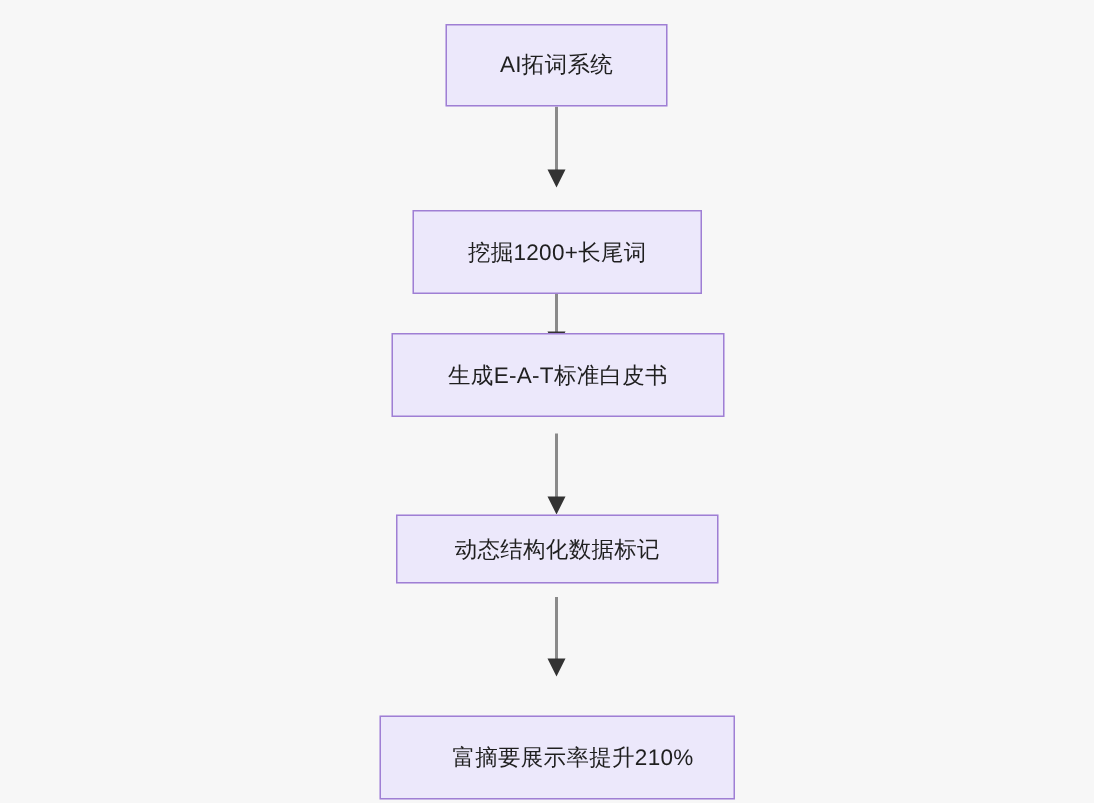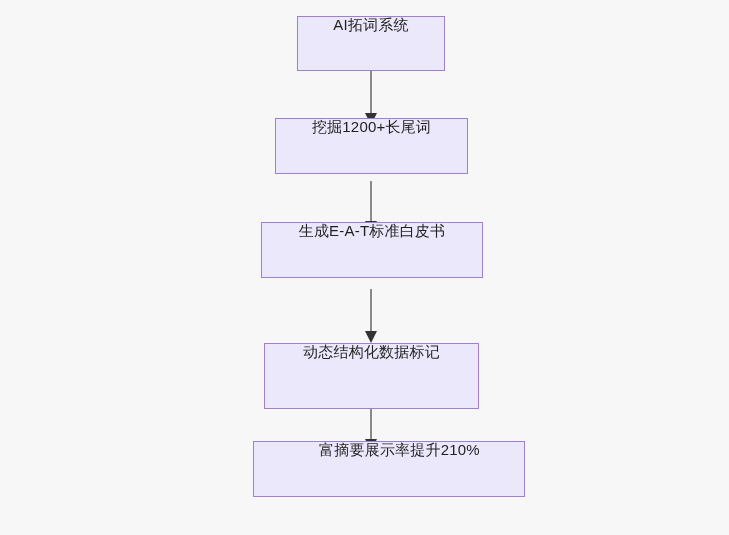--- a/index.html
+++ b/index.html
@@ -19,37 +19,37 @@
     height: 535px;
     background: #f7f7f7;
   }
   .node {
     position: absolute;
     box-sizing: border-box;
     background: #ece8fb;
     border: 1px solid #9f7fd4;
     border-radius: 0px;
     display: flex;
-    align-items: flex-start;
+    align-items: center;
     justify-content: center;
   }
   .node-label {
     font-size: 15px;
     line-height: 1;
     color: #1f1f1f;
     letter-spacing: 0.2px;
     white-space: nowrap;
     font-weight: 400;
   }
   
   .node-0 { left: 297px; top: 16px;  width: 148px; height: 55px; }
-  .node-1 { left: 275px; top: 118px; width: 193px; height: 56px; }
+  .node-1 { left: 275px; top: 140px; width: 193px; height: 56px; }
   .node-2 { left: 261px; top: 222px; width: 222px; height: 56px; }
-  .node-3 { left: 264px; top: 343px; width: 215px; height: 66px; }
-  .node-4 { left: 253px; top: 441px; width: 272px; height: 56px; padding-left: 21px; }
+  .node-3 { left: 264px; top: 343px; width: 215px; height: 46px; }
+  .node-4 { left: 253px; top: 477px; width: 237px; height: 56px; padding-left: 21px; }
 
   .edge {
     position: absolute;
     left: 0;
     top: 0;
     width: 729px;
     height: 535px;
     pointer-events: none;
   }
   .edge-line {

